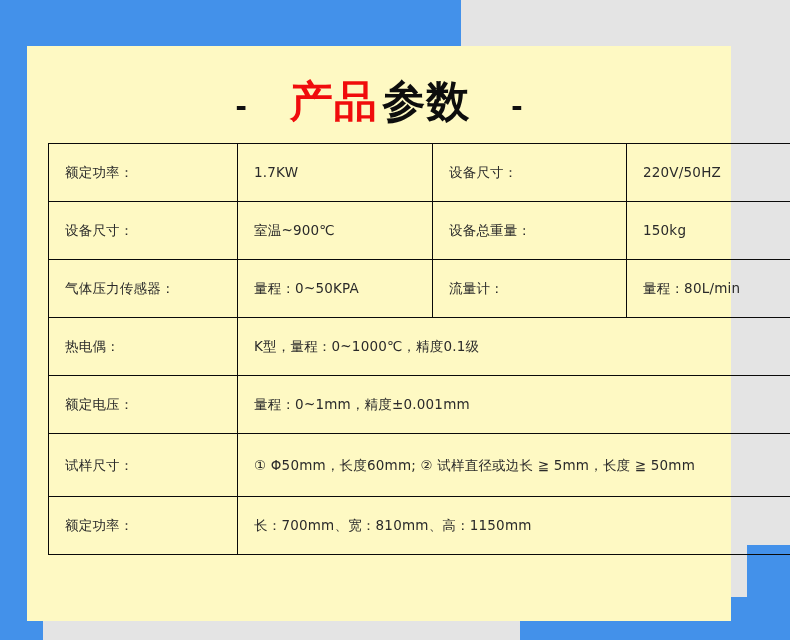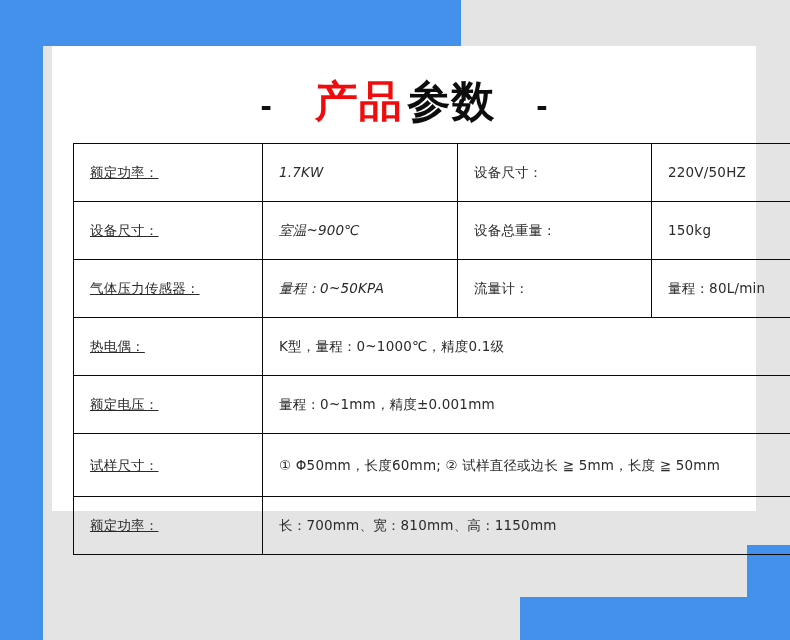--- a/index.html
+++ b/index.html
@@ -37,24 +37,24 @@
   .deco-bottom-bar {
     position: absolute;
     left: 520px; bottom: 0;
     width: 270px; height: 43px;
     background: #4391ea;
   }
 
   
   .card {
     position: absolute;
-    left: 52px; top: 46px;
+    left: 27px; top: 46px;
     width: 704px;
-    height: 465px;
-    background: #ffffff;
+    height: 575px;
+    background: #fef9c3;
   }
 
   
   .title-row {
     position: absolute;
     left: 0; top: 34px;
     width: 704px;
     text-align: center;
     white-space: nowrap;
   }
@@ -95,22 +95,22 @@
     border: 1px solid #0a0a0a;
     font-size: 13.5px;
     color: #2a2a2a;
     padding: 0 16px;
     height: 57px;
     vertical-align: middle;
     font-family: "DejaVu Sans", "Liberation Sans", sans-serif;
     letter-spacing: 0.2px;
     line-height: 1.35;
   }
-  td.c1 { width: 156px; text-decoration: underline; }
-  td.c2 { width: 162px; font-style: italic; }
+  td.c1 { width: 156px; }
+  td.c2 { width: 162px; }
   td.c3 { width: 161px; }
   td.c4 { width: 184px; }
   td.tall { height: 62px; }
 </style>
 </head>
 <body>
 
 <div class="deco-top-bar"></div>
 <div class="deco-left-bar"></div>
 <div class="deco-right-bar"></div>

